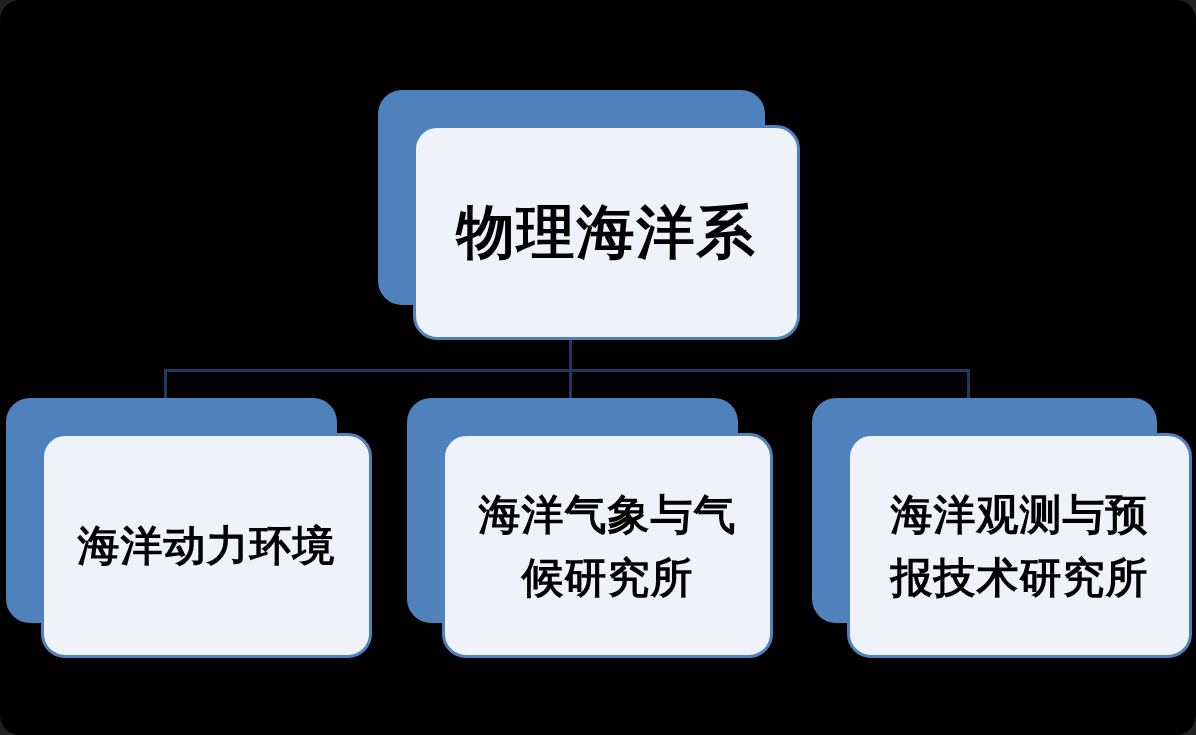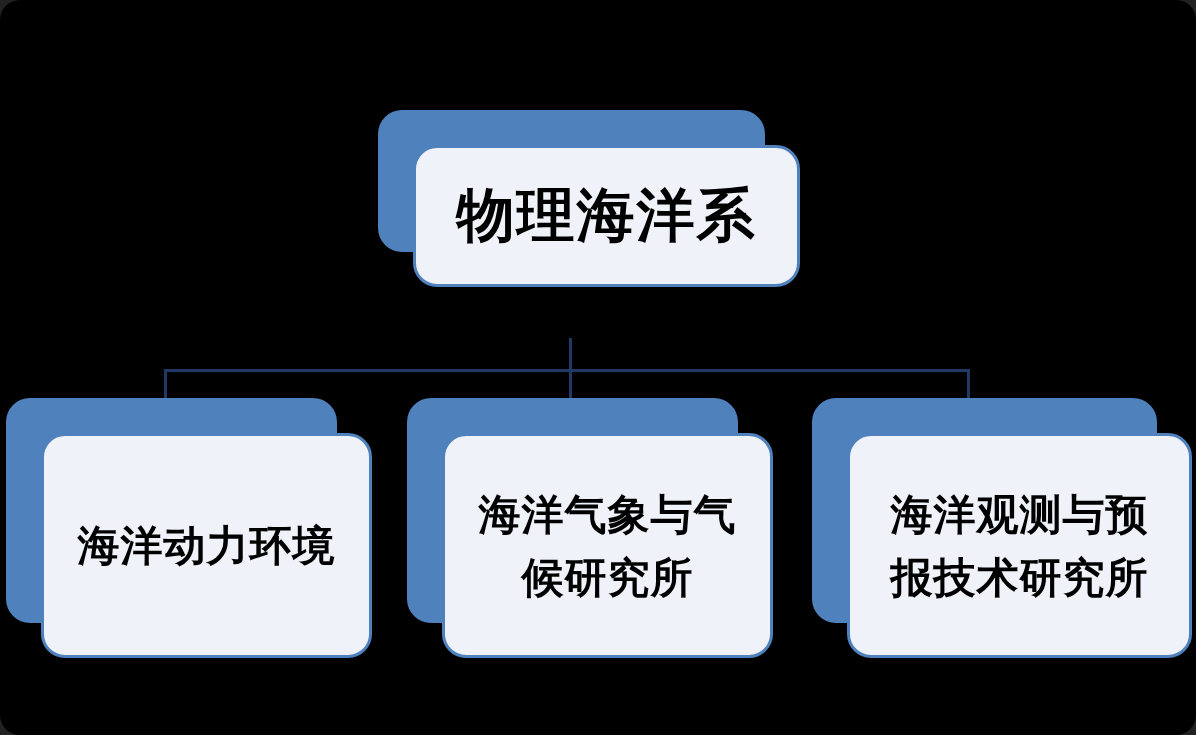--- a/index.html
+++ b/index.html
@@ -33,21 +33,21 @@
     position:absolute;left:35px;top:35px;right:0;bottom:0;
     background:var(--box-fill);
     border:3px solid var(--box-border);
     border-radius:24px;
     display:flex;flex-direction:column;
     align-items:center;justify-content:center;
     text-align:center;
     color:var(--text-color);
     font-weight:bold;
   }
-  .node.root{left:378px;top:90px;width:422px;height:177px;margin-top:20px;}
+  .node.root{left:378px;top:90px;width:422px;height:250px;}
   .node.root .front{font-size:58px;letter-spacing:2px;}
   .node.child{width:366px;height:260px;top:398px;}
   .node.child .front{font-size:42px;line-height:1.5;letter-spacing:1px;}
   .node.child1{left:6px;}
   .node.child2{left:407px;}
   .node.child3{left:812px;width:380px;}
   .connector{position:absolute;background:var(--line-color);}
   .conn-root-stem{left:569px;top:338px;width:3px;height:33px;}
   .conn-horizontal{left:164px;top:369px;width:806px;height:3px;}
   .conn-stub-left{left:164px;top:369px;width:3px;height:31px;}

